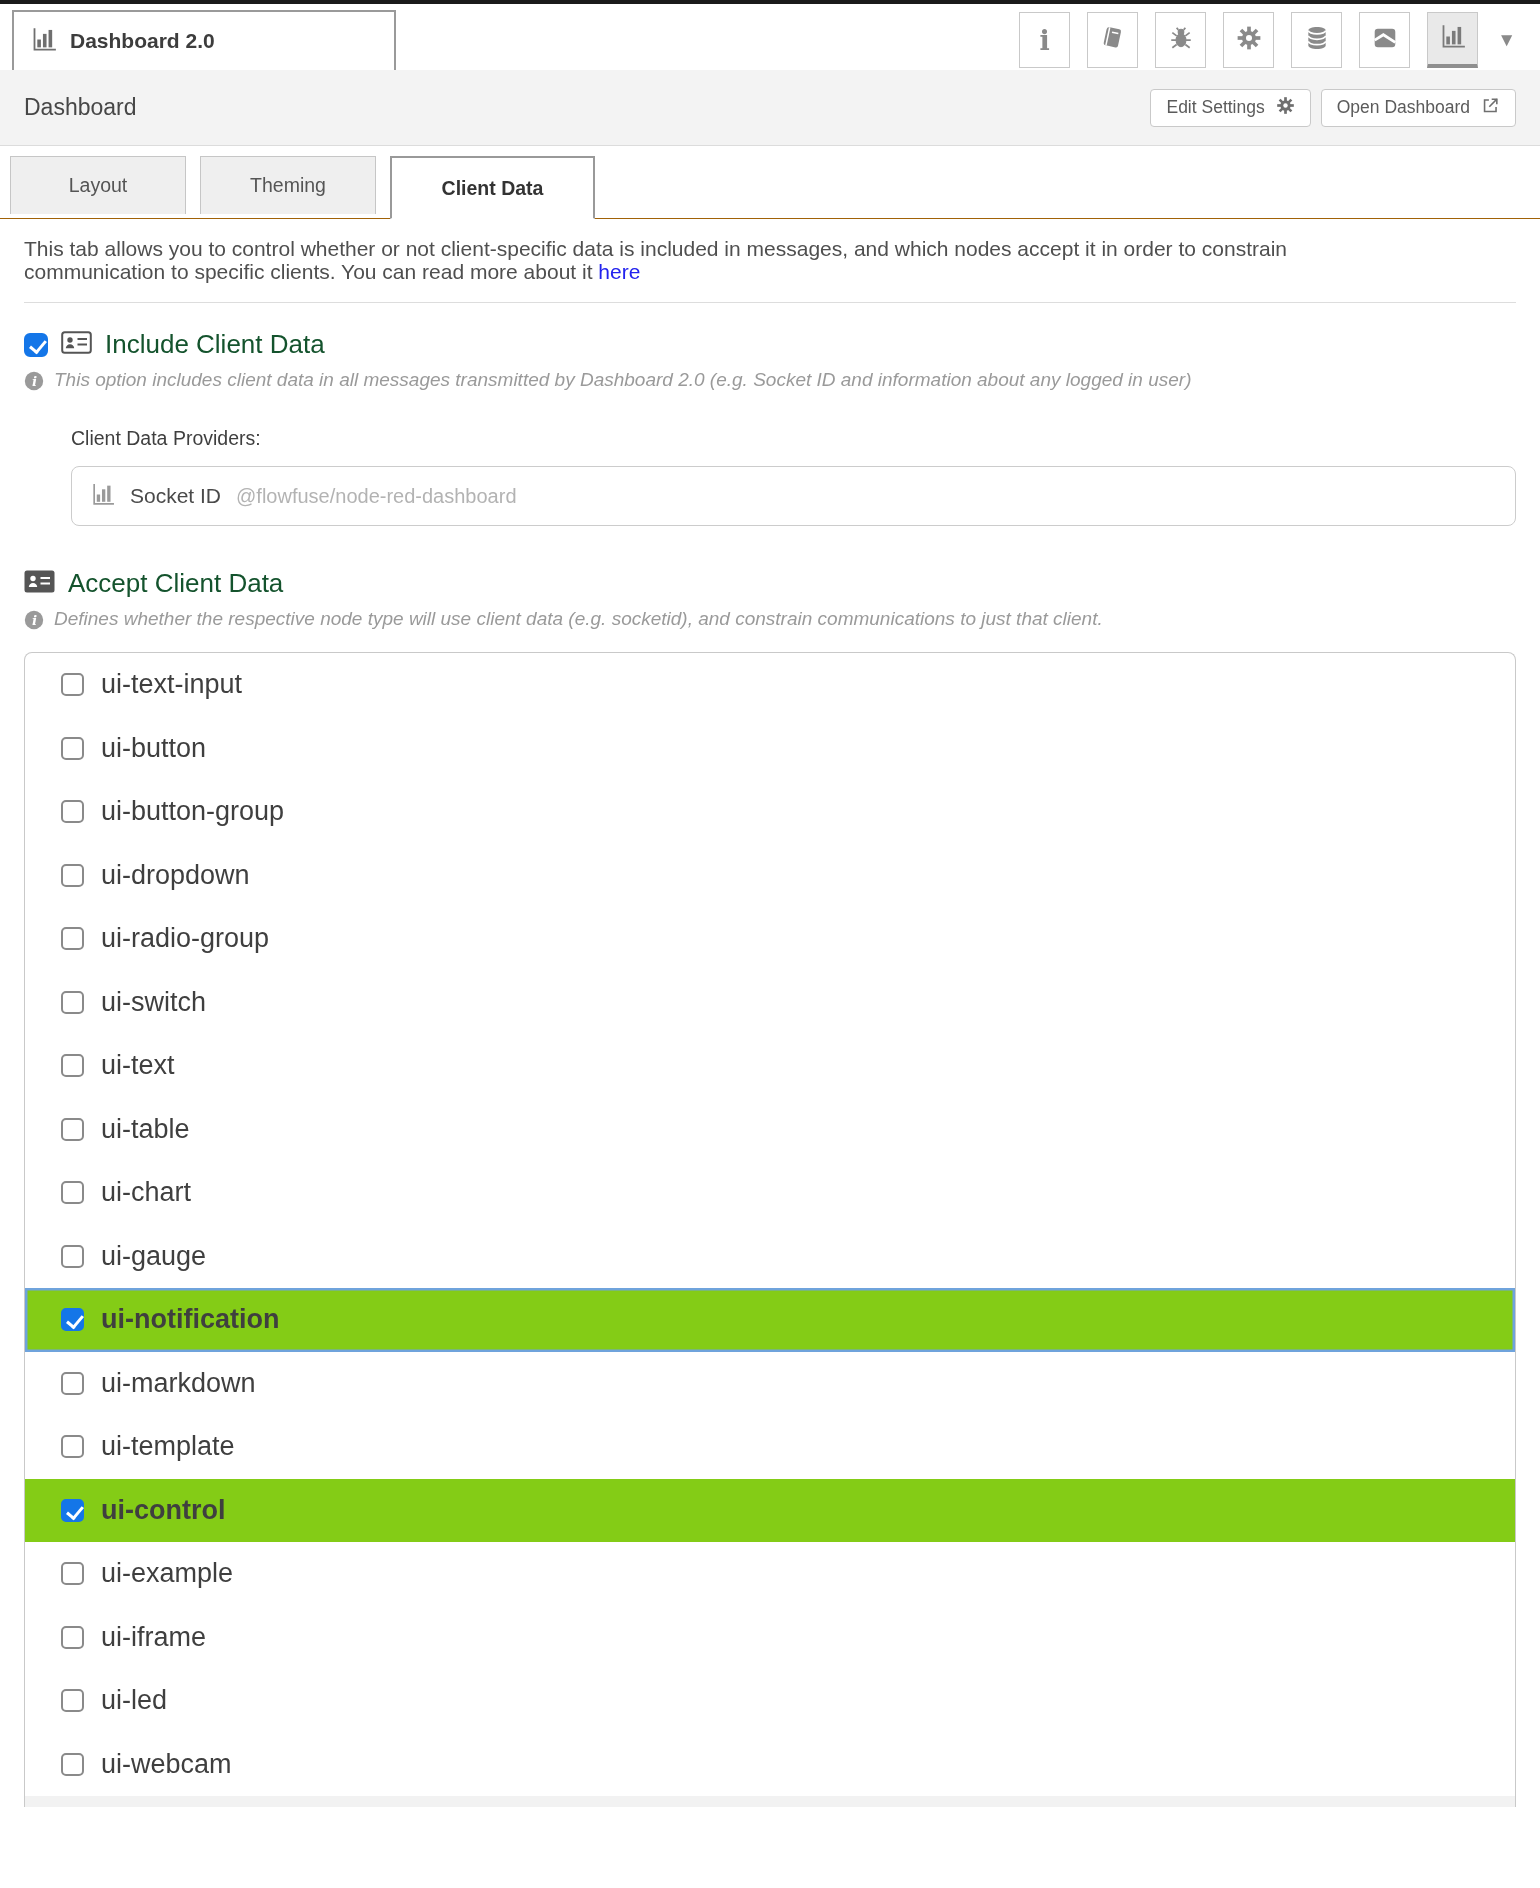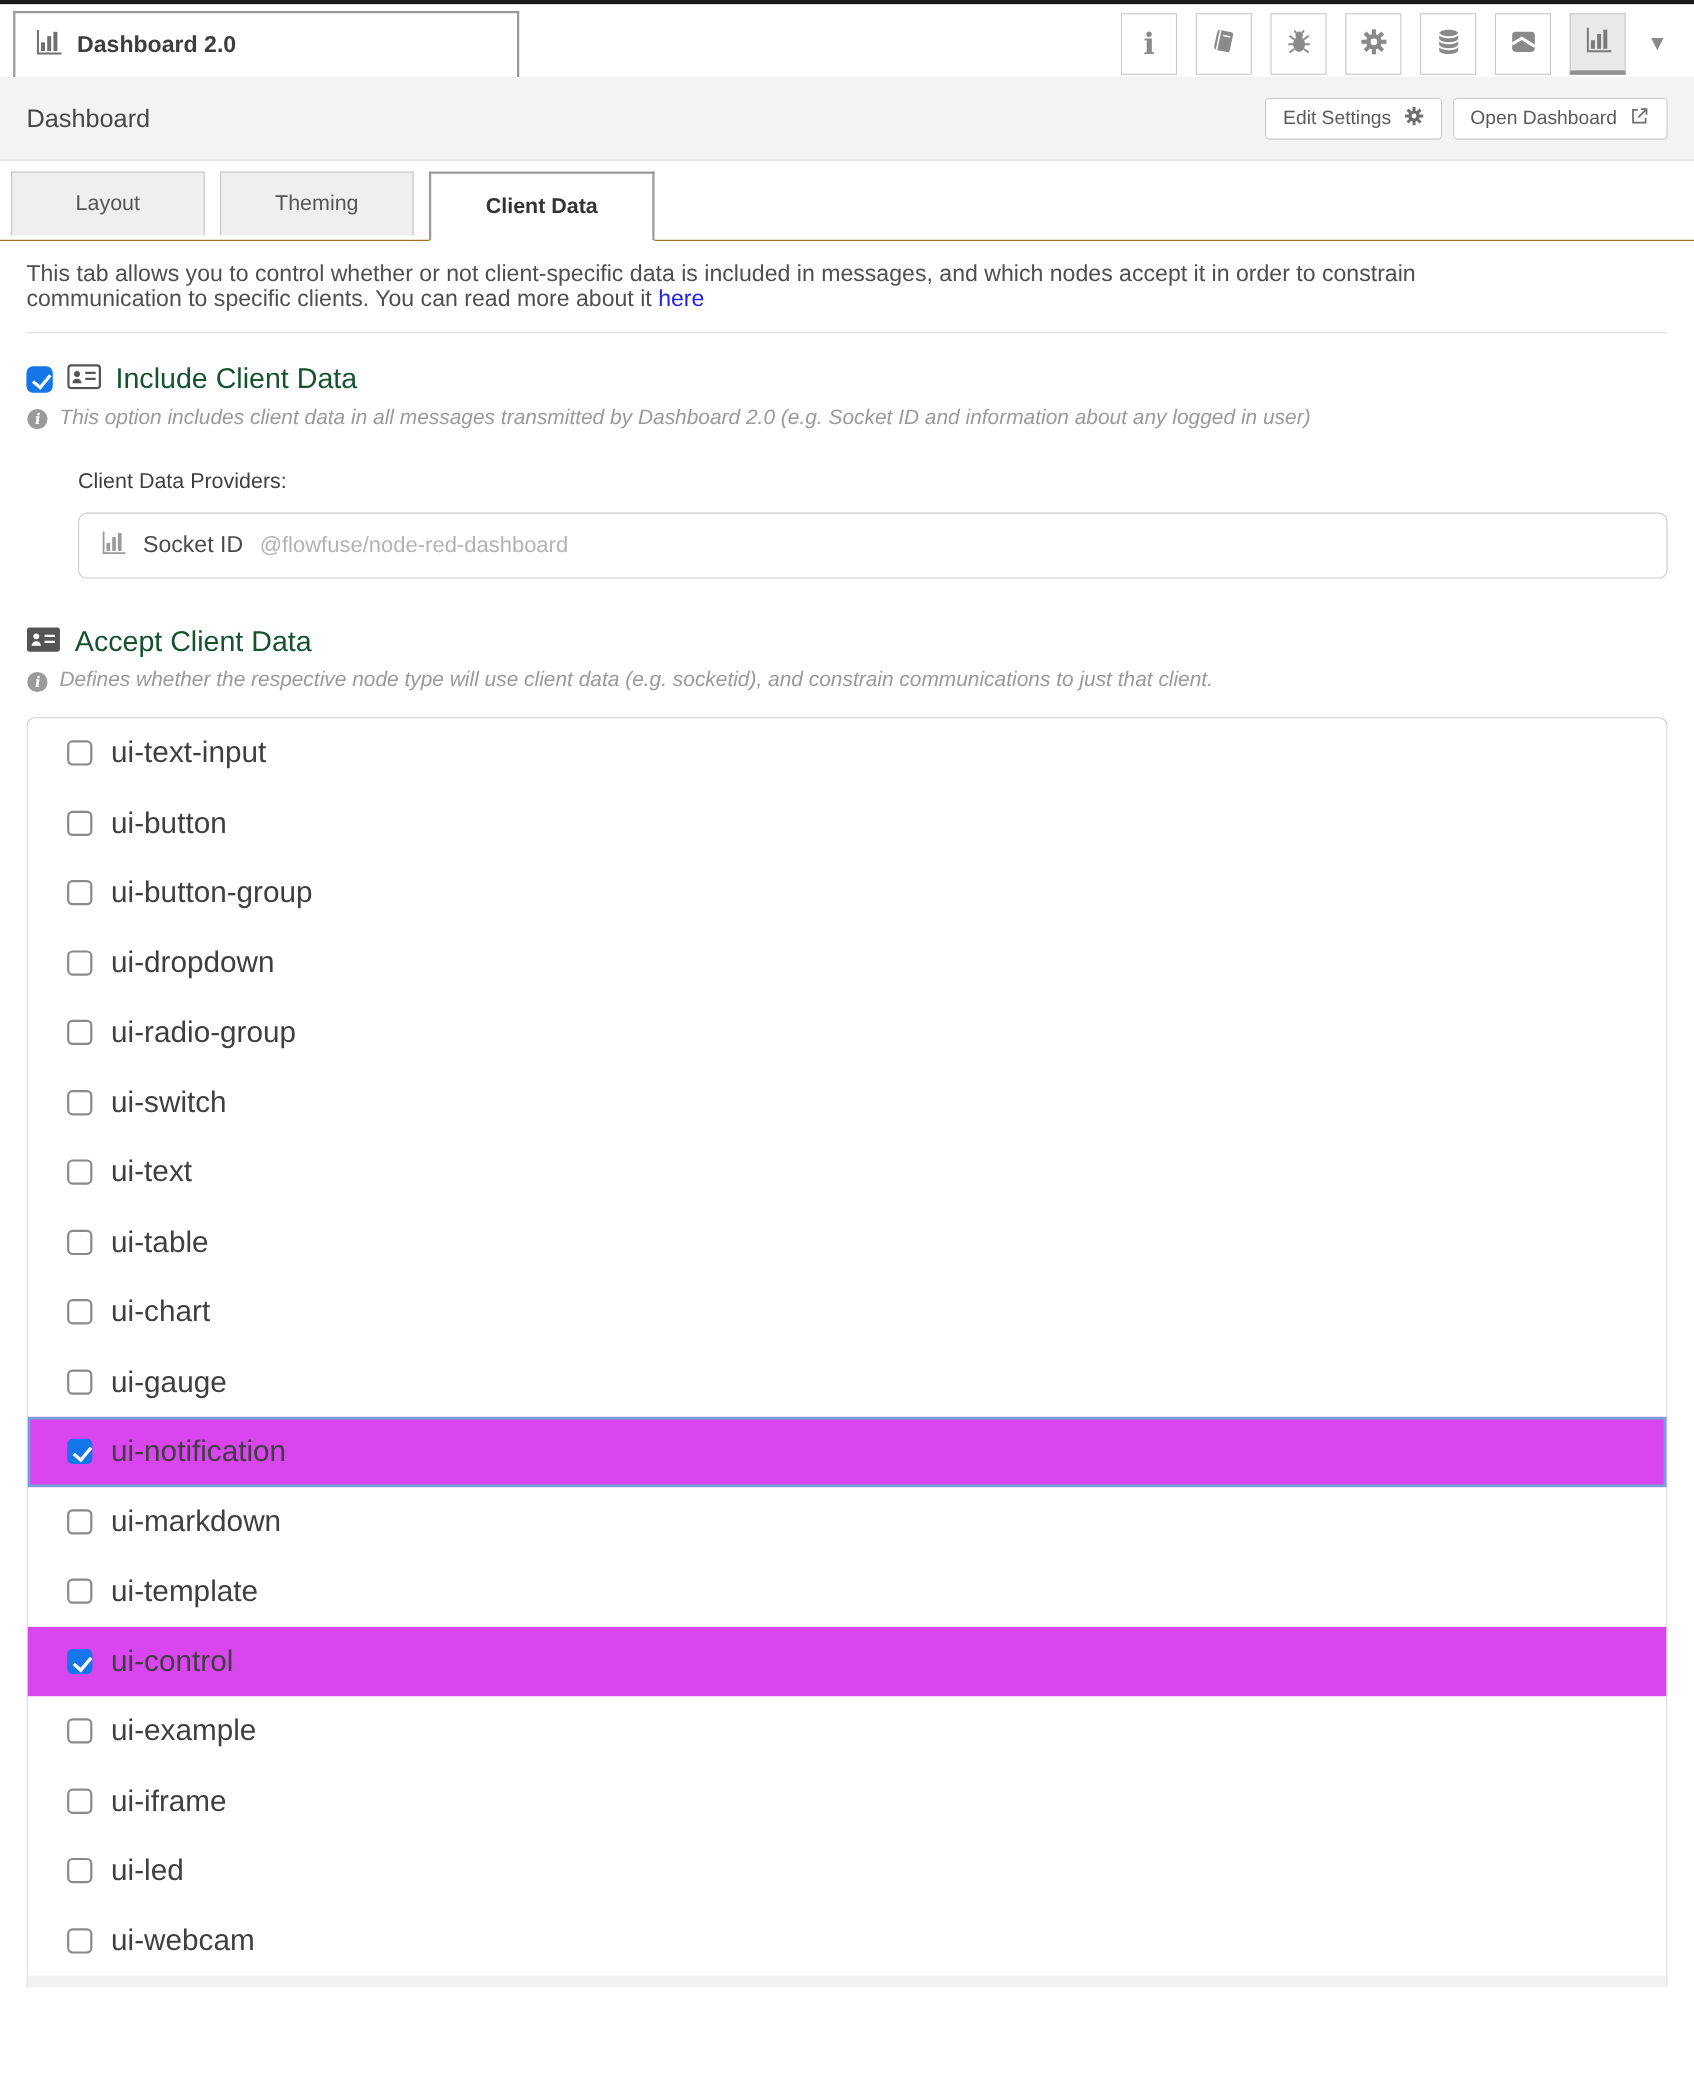--- a/index.html
+++ b/index.html
@@ -5,21 +5,21 @@
   * { margin:0; padding:0; box-sizing:border-box; }
   html,body { background:#ffffff; }
   body { font-family:"Liberation Sans", sans-serif; color:#3f3f3f; }
   .page { position:relative; width:1540px; height:1888px; background:#fff; overflow:hidden; }
 
   
   .topstrip { height:4px; background:#1a1a1a; }
 
   
   .tabbar { position:relative; height:66px; background:#fff; }
-  .doc-tab { position:absolute; left:12px; top:6px; width:460px; height:60px;
+  .doc-tab { position:absolute; left:12px; top:6px; width:384px; height:60px;
              border:2px solid #9a9a9a; border-bottom:none; background:#fff;
              display:flex; align-items:center; gap:13px; padding-left:16px; }
   .doc-tab .label { font-weight:bold; font-size:21px; color:#3d3d3d; }
 
   .toolbar { position:absolute; right:24px; top:8px; display:flex; align-items:center; gap:17px; }
   .tb-btn { width:51px; height:56px; background:#fff; border:1.5px solid #c9c9c9;
             display:flex; align-items:center; justify-content:center; cursor:pointer; }
   .tb-btn.active { background:#e9e9e9; border-bottom:4px solid #8f8f8f; }
   .tb-i { color:#8a8a8a; font-family:"DejaVu Serif", serif; font-weight:bold; font-size:27px; }
   .caret { color:#8a8a8a; font-size:19px; margin-left:2px; }
@@ -70,21 +70,21 @@
   .provider-name { font-size:21px; color:#4a4a4a; }
   .provider-pkg { font-size:20px; color:#b3b3b3; }
 
   .accept-row { margin-top:42px; }
 
   .node-list { margin-top:22px; border:1.5px solid #c9c9c9; border-bottom:none;
                border-radius:8px 8px 0 0; overflow:hidden; background:#fff; }
   .node-row { height:63.5px; display:flex; align-items:center; gap:17px; padding-left:36px;
               font-size:27px; color:#3f3f3f; cursor:pointer; }
   .node-row .checkbox { width:23px; height:23px; border-radius:5px; }
-  .node-row.checked { background:#d946ef; }
+  .node-row.checked { background:#84cc16;font-weight:bold; }
   .node-row.focused { box-shadow: inset 0 0 0 2.5px #6fa3dc; }
   .partial-row { height:11px; background:#f2f2f2; }
 </style>
 </head>
 <body>
 
 <div class="page">
   <div class="topstrip"></div>
 
   <div class="tabbar">

